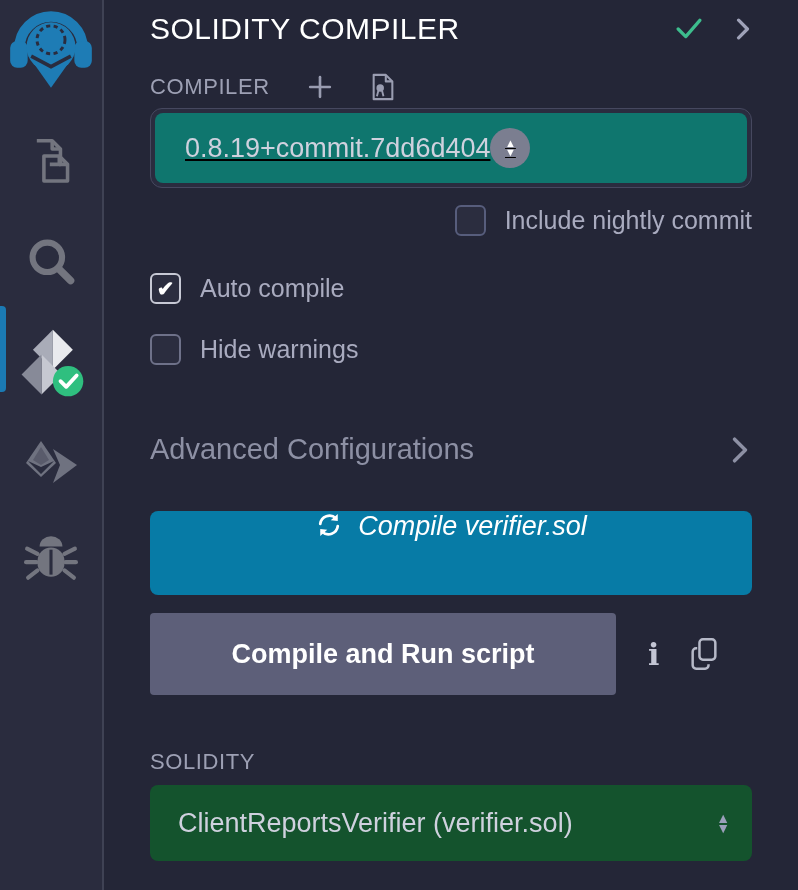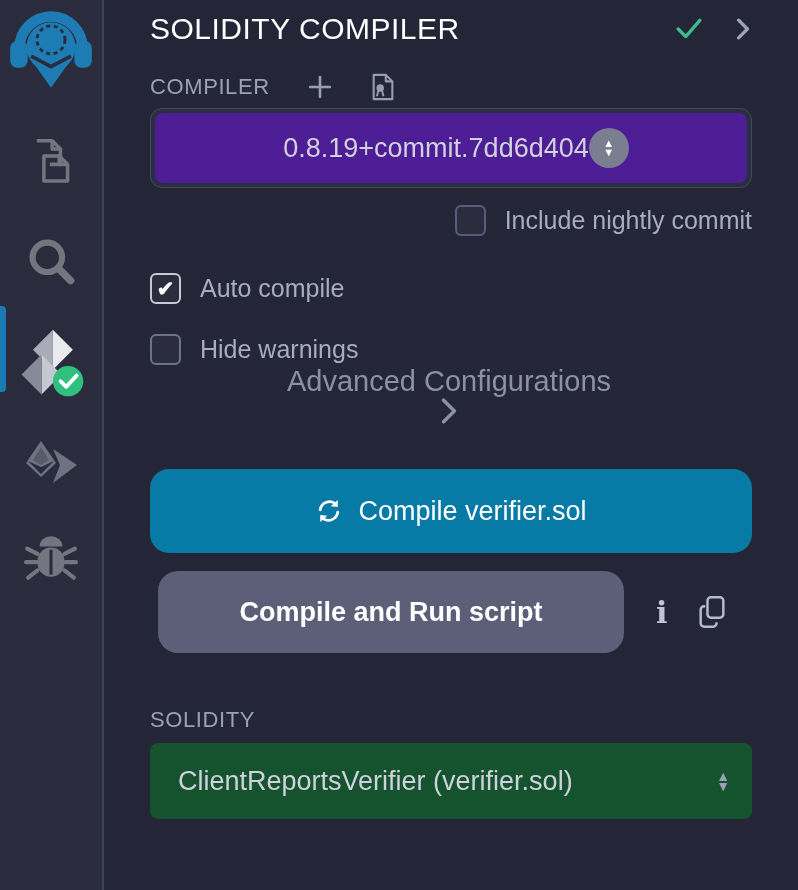--- a/index.html
+++ b/index.html
@@ -33,23 +33,23 @@
   .titlebar-icons { display:flex; align-items:center; gap:34px; padding-right:2px; }
 
   .section-label { color:#9da0b4; font-size:22px; letter-spacing:0.6px; }
   .compiler-label-row { margin-top:27px; display:flex; align-items:center; gap:38px; }
 
   .select-outer {
     margin-top:7px; border:1px solid #46485f; border-radius:12px;
     background:#2a2c3f; padding:4px;
   }
   .select {
-    background:#4c1d95; border-radius:8px; height:70px;
-    display:flex; align-items:center; justify-content:center;
-    padding:0 20px 0 30px; cursor:pointer;
+    background:#0f766e; border-radius:8px; height:70px;
+    display:flex; align-items:center; justify-content:flex-start;
+    padding:0 20px 0 30px; cursor:pointer;text-decoration:underline;
   }
   .select-text { color:#cfd1de; font-size:27px; }
   .circle-btn {
     width:40px; height:40px; border-radius:50%; background:#7b7e90;
     display:flex; flex-direction:column; align-items:center; justify-content:center;
     line-height:0.8; cursor:pointer;
   }
   .circle-btn span { color:#ffffff; font-size:11px; }
 
   .check-row { display:flex; align-items:center; gap:19px; }
@@ -60,35 +60,35 @@
     width:31px; height:31px; border-radius:6px; background:#2b2d3f;
     border:2px solid #575d7c; display:flex; align-items:center; justify-content:center;
     cursor:pointer; flex-shrink:0;
   }
   .checkbox.checked { border-color:#c7c9d5; }
   .checkbox .tick { color:#ffffff; font-size:21px; font-weight:bold; line-height:1; }
   .checkbox.dim { border-color:#6e7189; }
   .check-label { color:#a9abbf; font-size:25px; }
 
   .advanced-row {
-    display:flex; align-items:center; justify-content:space-between;
-    cursor:pointer; padding-right:4px;flex-direction:column;
+    margin-top:68px; display:flex; align-items:center; justify-content:space-between;
+    cursor:pointer; padding-right:4px;
   }
   .advanced-label { color:#8d90a4; font-size:29px; }
 
   .btn-compile {
-    margin-top:45px; width:100%; height:84px; border:none; border-radius:19px;
+    margin-top:45px; width:100%; height:84px; border:none; border-radius:8px;
     background:#077ba6; color:#ffffff; font-size:27px; font-family:inherit;
-    display:flex; align-items:center; justify-content:center; gap:15px; cursor:pointer;
+    display:flex; justify-content:center; gap:15px; cursor:pointer;font-style:italic;
   }
   .run-row { margin-top:18px; display:flex; align-items:center; }
   .btn-run {
-    width:466px; height:82px; border:none; border-radius:20px;
+    width:466px; height:82px; border:none; border-radius:4px;
     background:#5d5f79; color:#ffffff; font-size:27px; font-weight:600;
-    font-family:inherit; cursor:pointer;margin-left:8px;
+    font-family:inherit; cursor:pointer;
   }
   .info-glyph {
     margin-left:32px; color:#c3c5d4; font-family:"DejaVu Serif", serif;
     font-size:30px; font-weight:bold; cursor:pointer;
   }
   .copy-wrap { margin-left:30px; cursor:pointer; display:flex; }
 
   .contract-label { margin-top:54px; }
   .select-contract {
     margin-top:10px; background:#14532d; border-radius:8px; height:76px;

